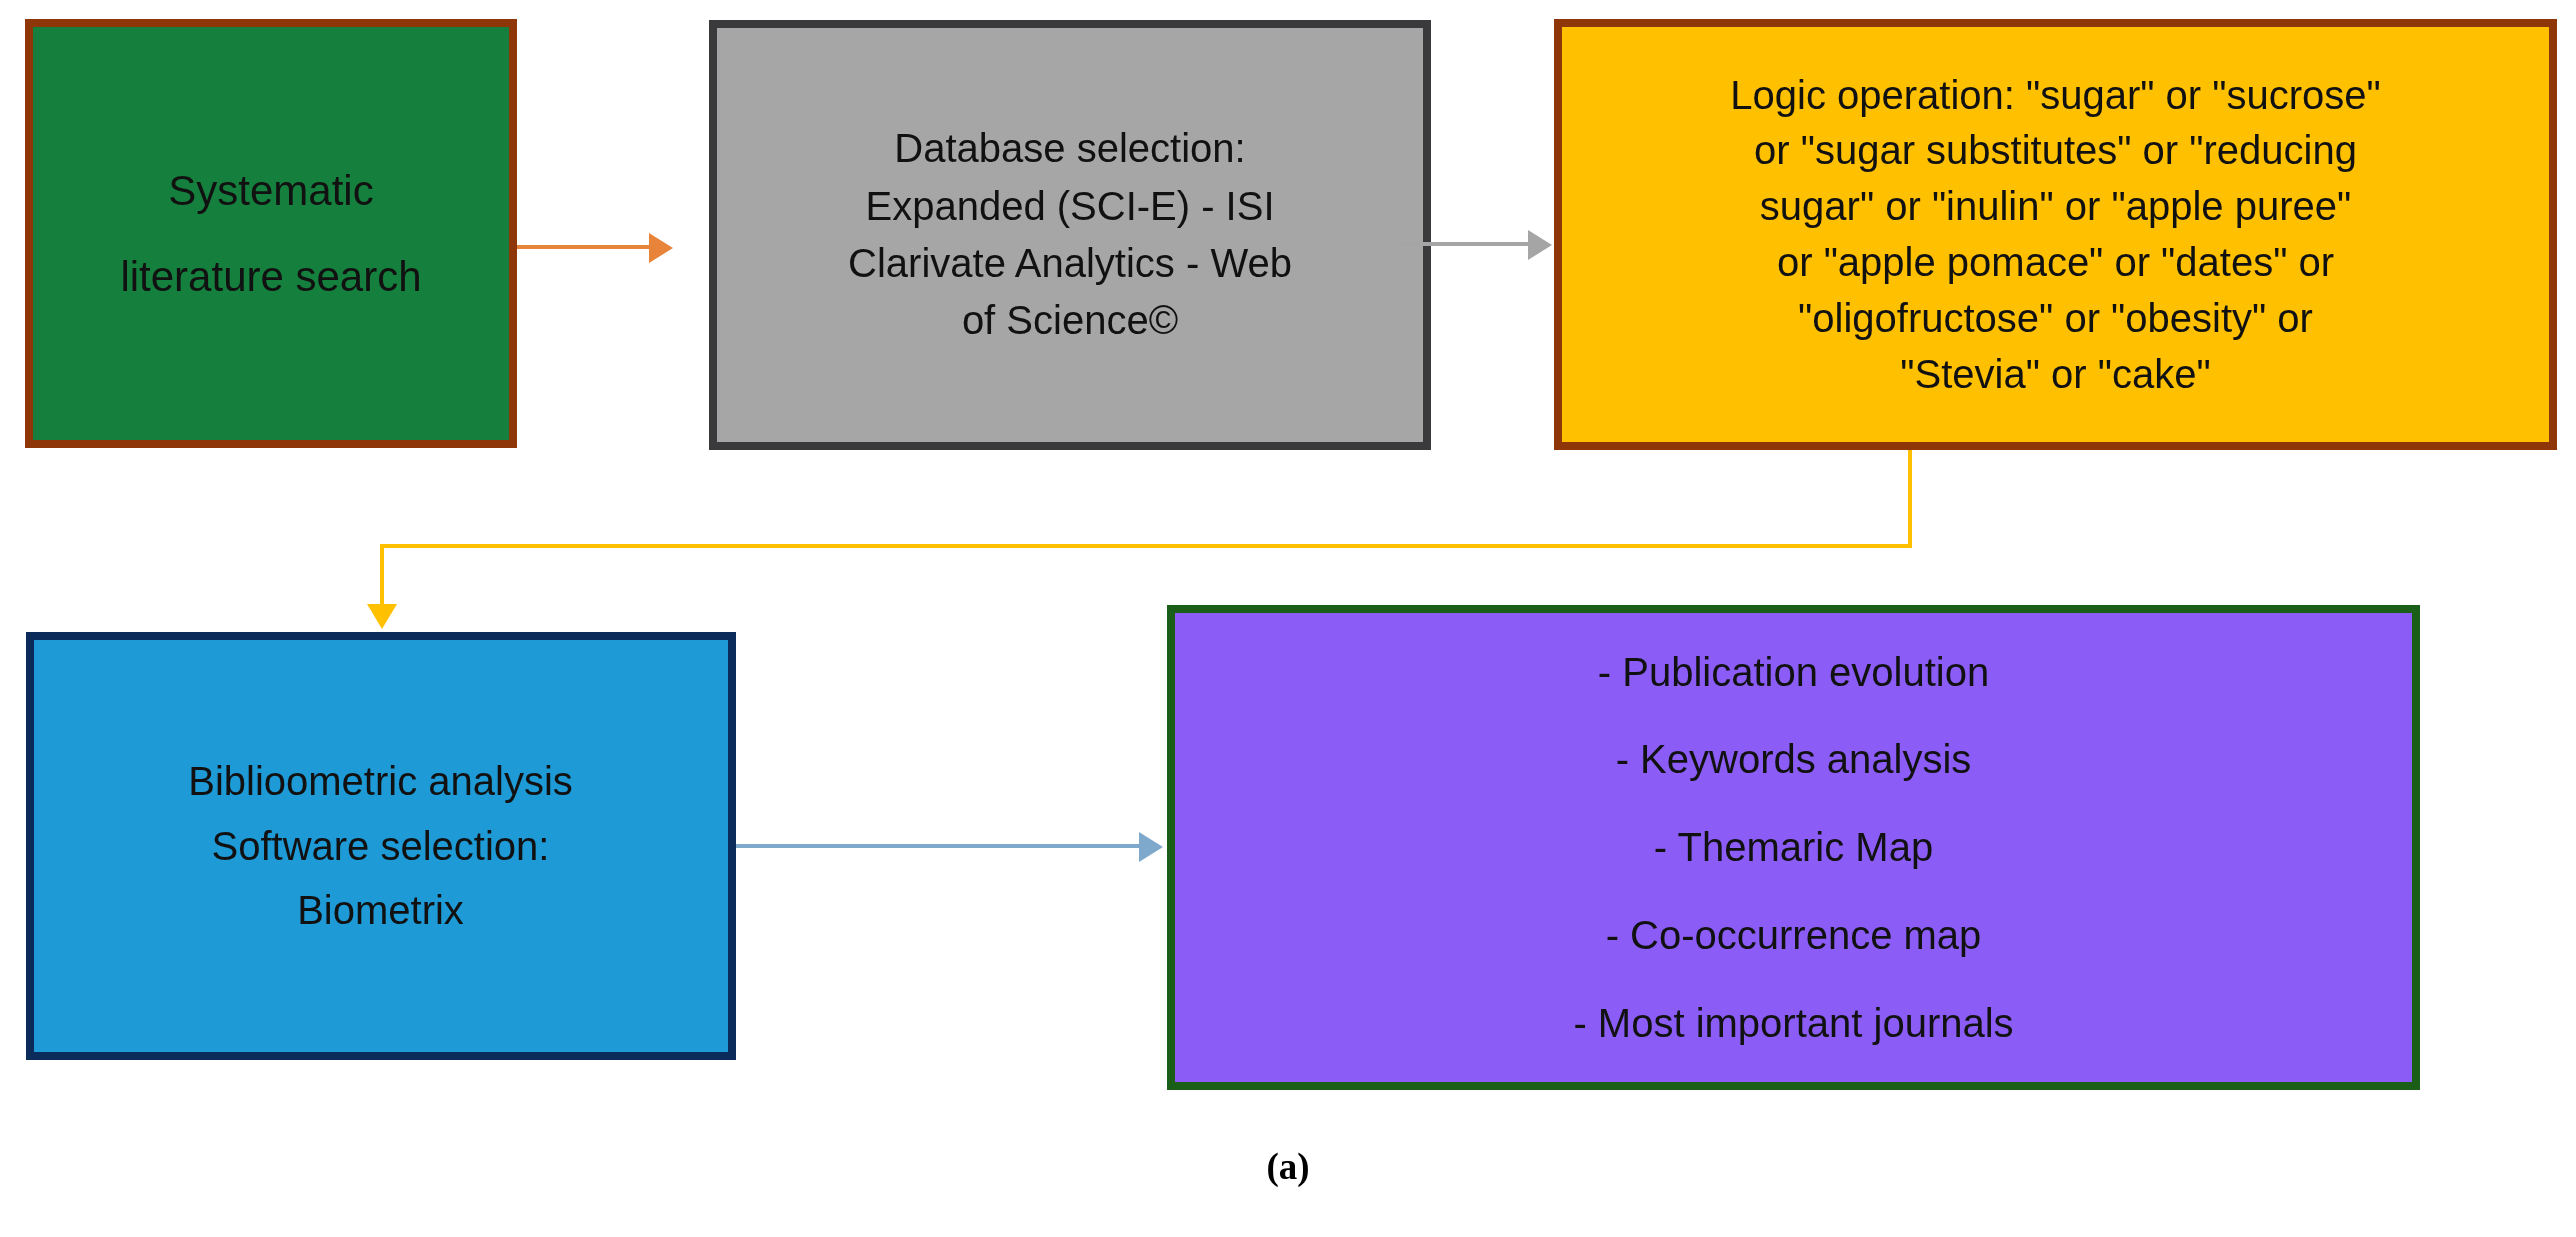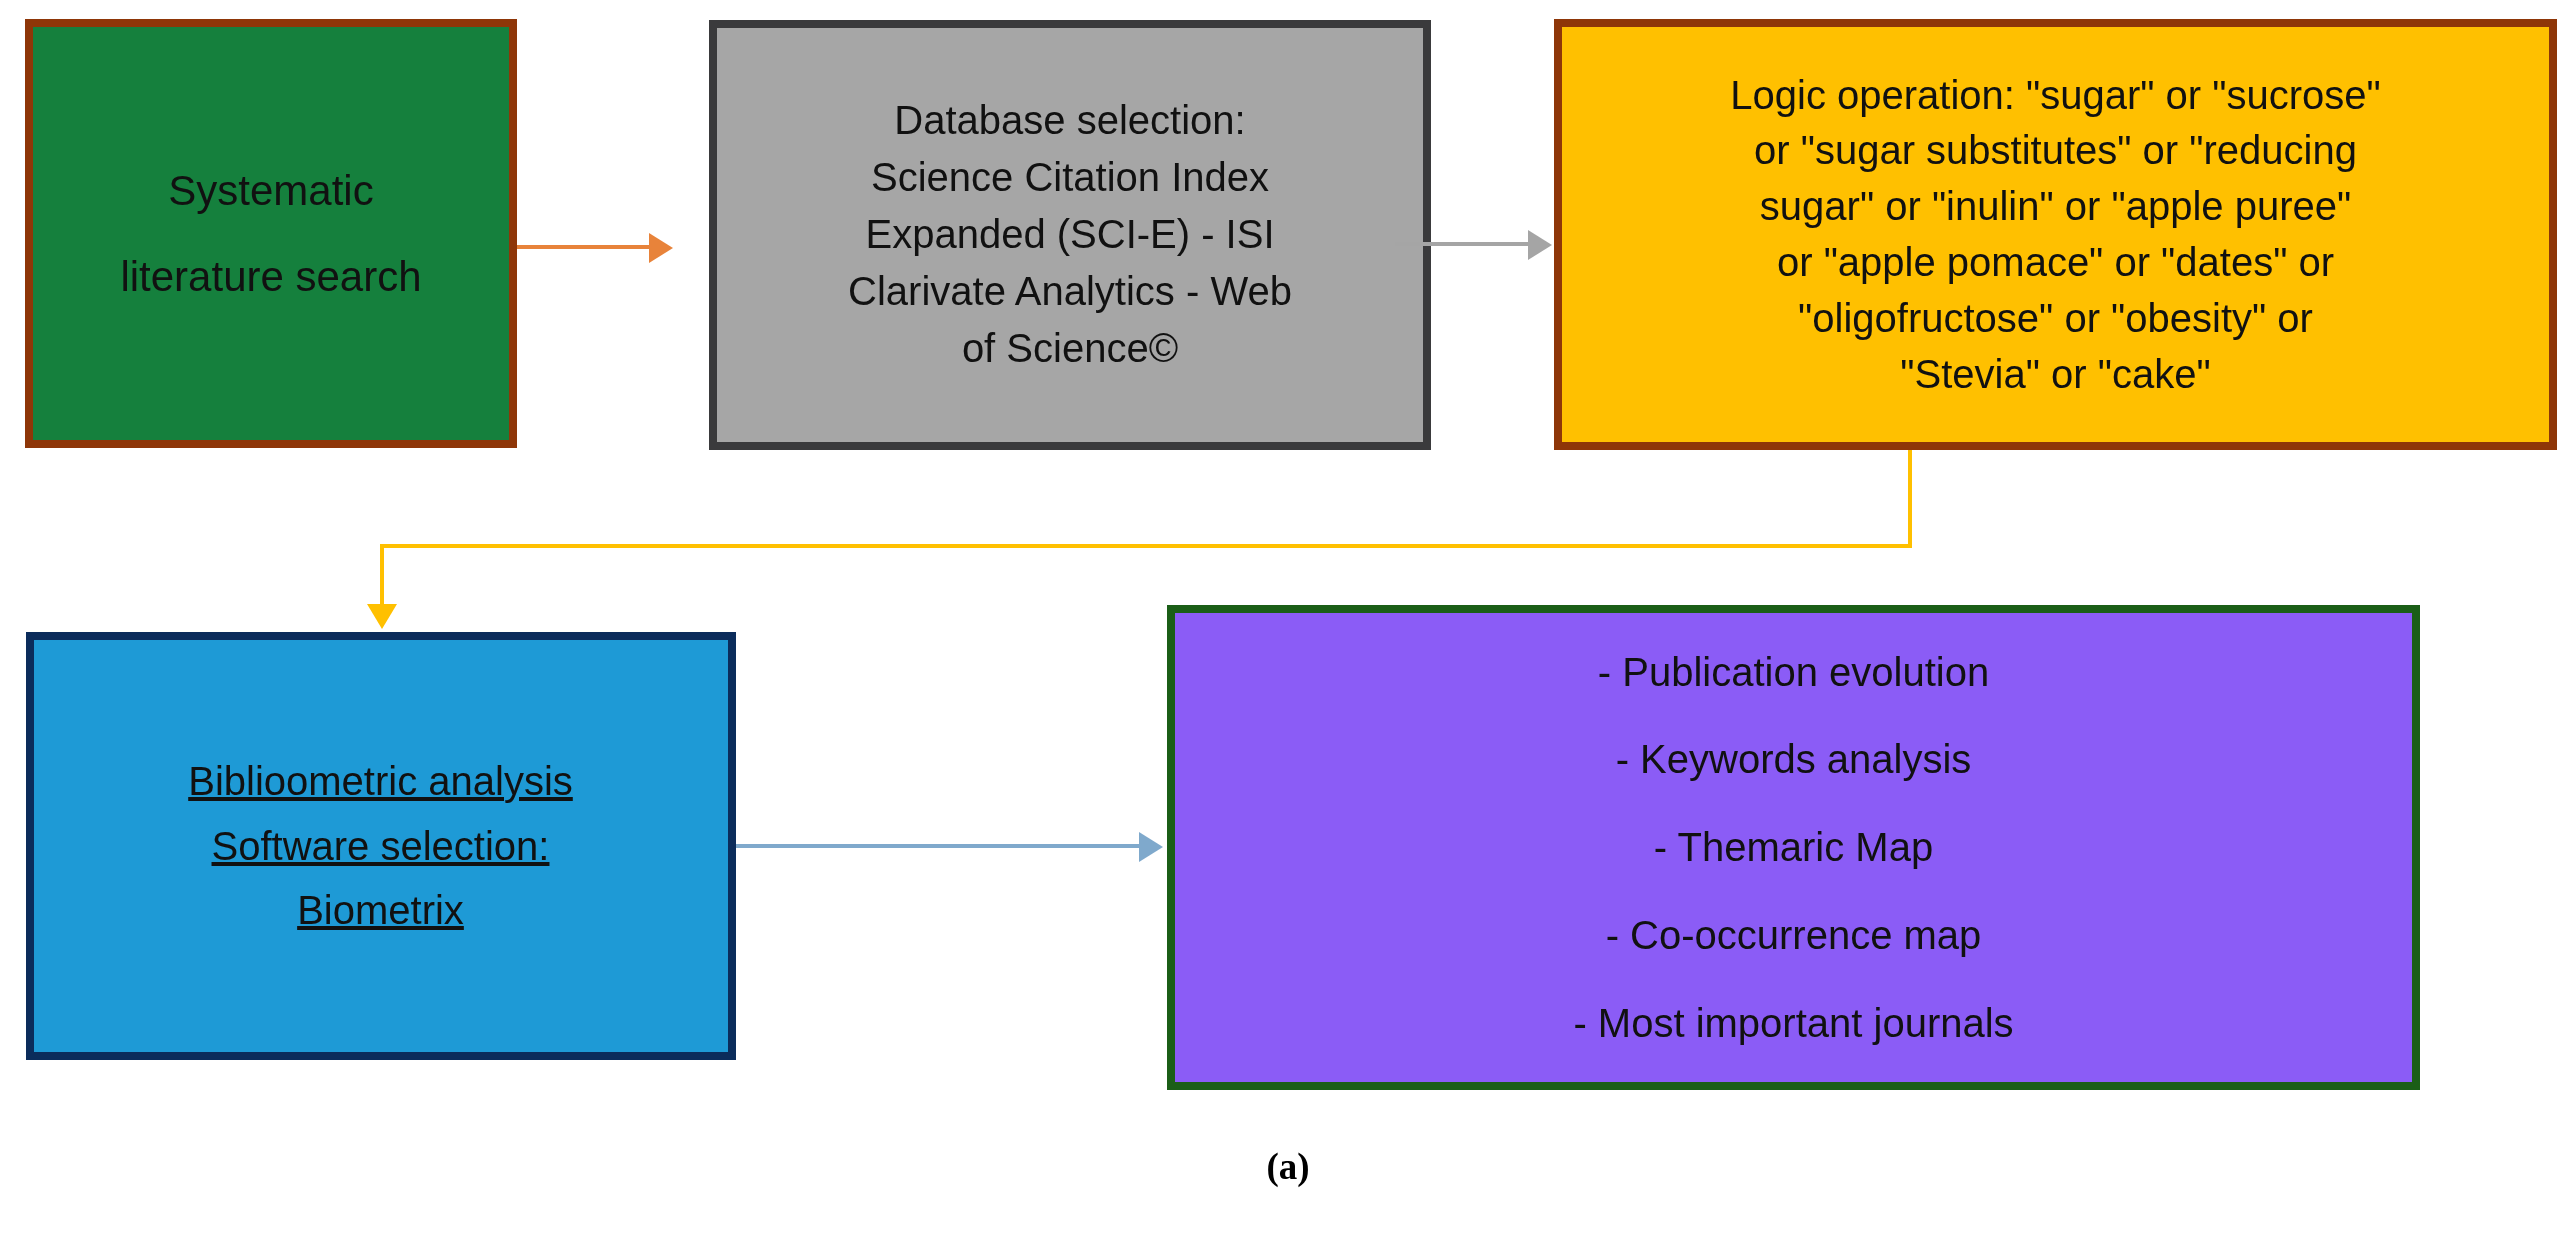--- a/index.html
+++ b/index.html
@@ -59,21 +59,21 @@
   }
   #node-logic .line { margin: 1.5px 0; }
 
   
   #node-biblio {
     left: 25.5px; top: 632px; width: 710px; height: 428px;
     background: #1E9AD6;
     border: 8.2px solid #0B2C5B;
     font-size: 40px;
   }
-  #node-biblio .line { margin: 6px 0; text-decoration: underline; }
+  #node-biblio .line { margin: 6px 0; }
 
   
   #node-outputs {
     left: 1167px; top: 605px; width: 1253px; height: 485px;
     background: #8b5cf6;
     border: 8.2px solid #1B5E17;
     font-size: 40px;
     justify-content: space-around;
     padding: 15px 0;
   }
@@ -152,21 +152,20 @@
 
 <div id="canvas">
 
   <div class="node" id="node-search">
     <span class="line">Systematic</span>
     <span class="line">literature search</span>
   </div>
 
   <div class="node" id="node-database">
     <span class="line">Database selection:</span>
-    <span class="line">Science Citation Index</span>
     <span class="line">Expanded (SCI-E) - ISI</span>
     <span class="line">Clarivate Analytics - Web</span>
     <span class="line">of Science©</span>
   </div>
 
   <div class="node" id="node-logic">
     <span class="line">Logic operation: "sugar" or "sucrose"</span>
     <span class="line">or "sugar substitutes" or "reducing</span>
     <span class="line">sugar" or "inulin" or "apple puree"</span>
     <span class="line">or "apple pomace" or "dates" or</span>

